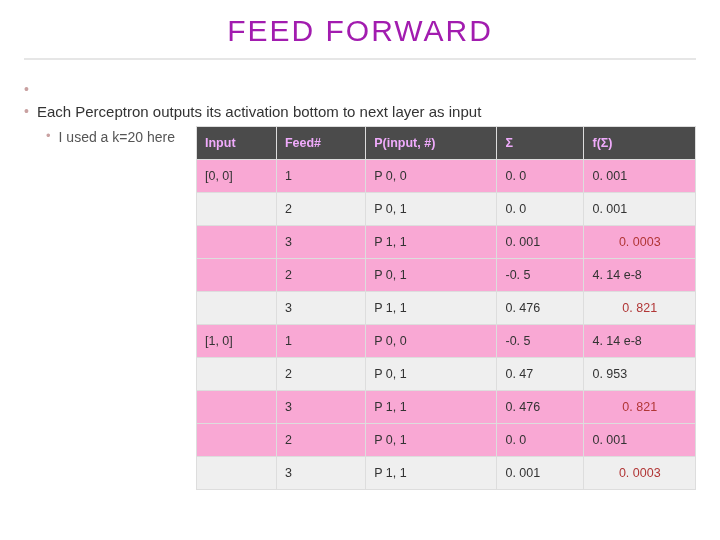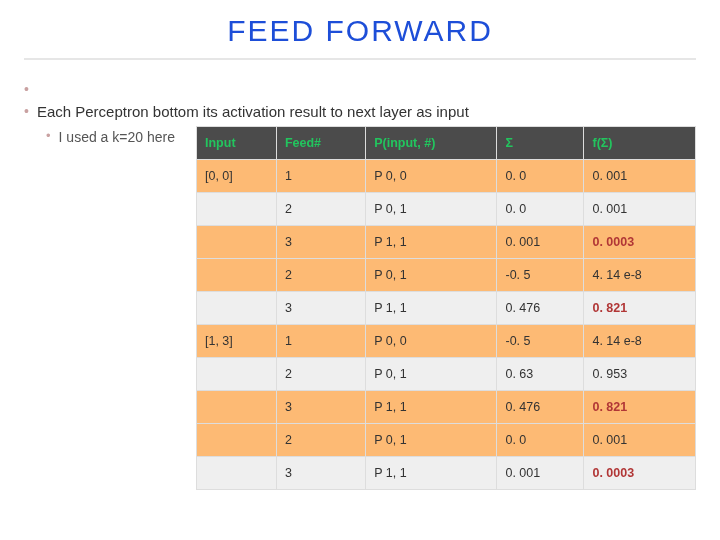--- a/index.html
+++ b/index.html
@@ -1,51 +1,51 @@
 <!DOCTYPE html>
 <html><head>
 <meta charset="utf-8">
 <style>
   * { box-sizing: border-box; margin: 0; padding: 0; }
   html, body { width: 720px; height: 540px; background: #fff; font-family: Arial, Helvetica, sans-serif; color: #333; }
   .slide { width: 720px; height: 540px; padding: 14px 24px 10px 24px; position: relative; }
   .title-wrap { text-align: center; margin-bottom: 6px; }
-  .title { display: inline-block; font-size: 30px; letter-spacing: 2px; color: #1d4ed8; font-weight: 400; padding-bottom: 6px; }
+  .title { display: inline-block; font-size: 30px; letter-spacing: 2px; color: #a21caf; font-weight: 400; padding-bottom: 6px; }
   .title-underline { height: 2px; background: #e6e6e6; width: 100%; margin-top: 4px; }
   .bullets { margin-top: 18px; font-size: 15px; line-height: 1.6; }
   .b1 { display: flex; align-items: flex-start; gap: 8px; }
   .b1 .dot { color: #c9a1a1; font-size: 14px; line-height: 1.6; }
   .b2 { display: flex; align-items: flex-start; gap: 8px; margin-left: 22px; font-size: 14px; color: #555; }
   .b2 .dot { color: #c9a1a1; font-size: 13px; }
   .content-row { display: flex; align-items: flex-start; gap: 12px; margin-top: 2px; }
   .left-col { width: 160px; flex: 0 0 160px; }
   .table-wrap { flex: 1; }
   table { border-collapse: collapse; width: 100%; font-size: 12.5px; }
-  th { background: #4b4b4b; color: #22c55e; text-align: left; font-weight: 700; padding: 6px 8px; border: 1px solid #ddd; }
-  td { padding: 6px 8px; border: 1px solid #ddd; background: #fdba74; vertical-align: top; }
+  th { background: #4b4b4b; color: #f0abfc; text-align: left; font-weight: 700; padding: 6px 8px; border: 1px solid #ddd; }
+  td { padding: 6px 8px; border: 1px solid #ddd; background: #f9a8d4; vertical-align: top; }
   tr.band-even td { background: #efefef; }
-  td.emph { color: #b13636; font-weight: 700; }
+  td.emph { color: #b13636; font-weight: 400; text-align: center; }
   td.input-cell { font-weight: 400; }
 </style>
 </head>
 <body>
 
 <div class="slide">
   <div class="title-wrap">
     <div class="title">FEED FORWARD</div>
     <div class="title-underline"></div>
   </div>
 
   <div class="bullets">
     <div class="b1">
       <span class="dot">•</span>
     </div>
     <div class="b1">
       <span class="dot">•</span>
-      <span>Each Perceptron bottom its activation result to next layer as input</span>
+      <span>Each Perceptron outputs its activation bottom to next layer as input</span>
     </div>
     <div class="content-row">
       <div class="left-col">
         <div class="b2">
           <span class="dot">•</span>
           <span>I used a k=20 here</span>
         </div>
       </div>
       <div class="table-wrap">
         <table>
@@ -88,31 +88,31 @@
                 <td>4. 14 e-8</td>
               </tr>
               <tr class="band-even">
                 <td class="input-cell"></td>
                 <td>3</td>
                 <td>P 1, 1</td>
                 <td>0. 476</td>
                 <td class="emph">0. 821</td>
               </tr>
               <tr>
-                <td class="input-cell">[1, 3]</td>
+                <td class="input-cell">[1, 0]</td>
                 <td>1</td>
                 <td>P 0, 0</td>
                 <td>-0. 5</td>
                 <td>4. 14 e-8</td>
               </tr>
               <tr class="band-even">
                 <td class="input-cell"></td>
                 <td>2</td>
                 <td>P 0, 1</td>
-                <td>0. 63</td>
+                <td>0. 47</td>
                 <td>0. 953</td>
               </tr>
               <tr>
                 <td class="input-cell"></td>
                 <td>3</td>
                 <td>P 1, 1</td>
                 <td>0. 476</td>
                 <td class="emph">0. 821</td>
               </tr>
               <tr>

